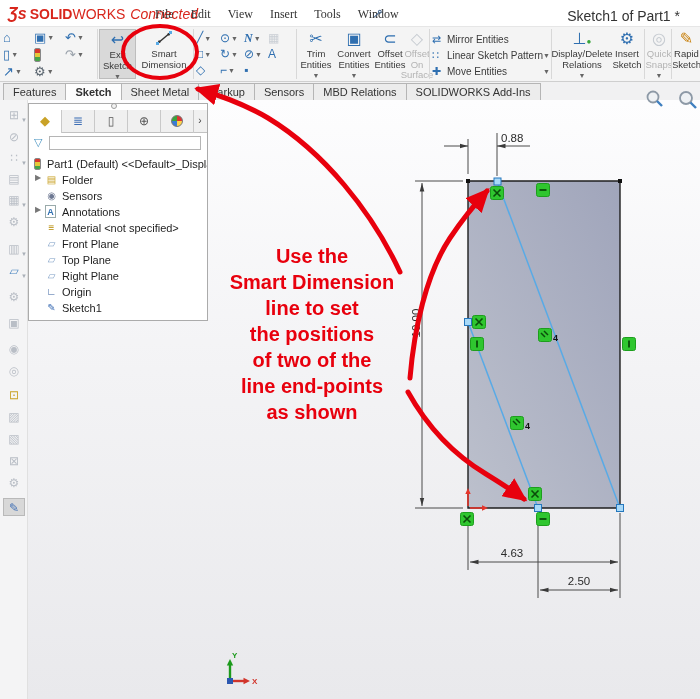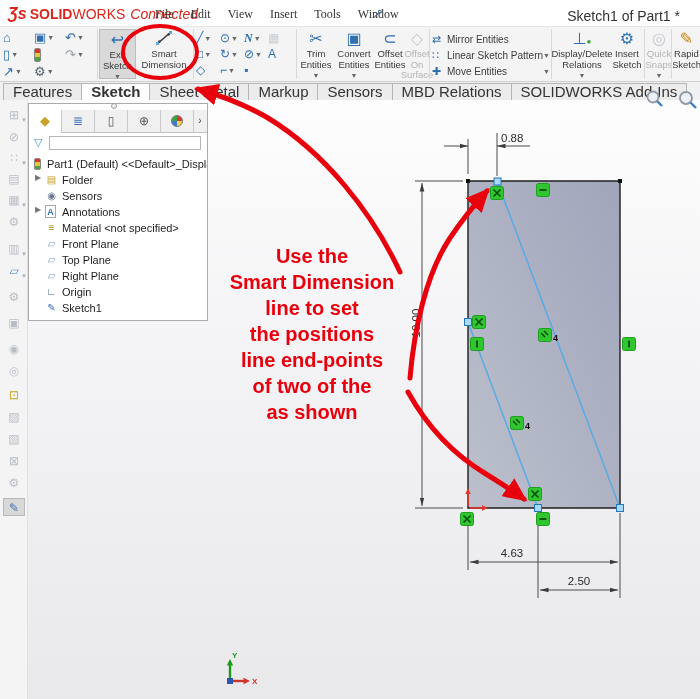--- a/index.html
+++ b/index.html
@@ -44,21 +44,21 @@
   .sticon { font-size:12px; color:#2f6fb0; line-height:14px; }
   .sticon.it { font-style:italic; font-family:"Liberation Serif", serif; font-weight:bold; }
   .rowsbtns { position:absolute; left:432px; top:4px; width:118px; font-size:10px; color:#3a3a3a; }
   .rrow { display:flex; align-items:center; height:16px; white-space:nowrap; }
   .rricon { width:15px; font-size:11px; color:#2f6fb0; }
   .rrcaret { margin-left:auto; font-size:7px; color:#666; }
   #rapid-sketch { overflow:hidden; }
 
   
   #tabbar { position:absolute; left:0; top:82px; width:700px; height:18px; background:#f1f1f2; display:flex; padding-left:3px; }
-  .tab { height:32px; margin-top:1px; padding:0 9px; font-size:15px; line-height:16px; color:#333;
+  .tab { height:32px; margin-top:1px; padding:0 9px; font-size:11px; line-height:16px; color:#333;
          background:#ececec; border:1px solid #b5b5b5; border-right:none; white-space:nowrap; }
   .tab:last-child { border-right:1px solid #b5b5b5; }
   .tab.active { background:#fdfdfd; font-weight:bold; }
 
   
   #leftstrip { position:absolute; left:0; top:100px; width:28px; height:599px; background:#f4f4f5; border-right:1px solid #e0e0e0; }
   .lsicon { position:absolute; left:3px; width:22px; height:18px; text-align:center; font-size:12px; line-height:18px; color:#b9bec6; }
   .lsicon .lcaret { position:absolute; right:-2px; top:5px; font-size:6px; color:#aab0b8; }
   .lsicon.blue { color:#4a85c0; }
   .lsicon.gold { color:#c9a227; }
@@ -520,18 +520,18 @@
       <path d="M 410 378 C 414 330, 426 274, 450 238 C 462 220, 476 203, 487 191" stroke-width="5" marker-end="url(#ra)"></path>
       <path d="M 408 392 C 428 428, 456 456, 486 474 C 499 482, 513 491, 524 499" stroke-width="5" marker-end="url(#ra)"></path>
     </g>
   </svg>
 
   <div id="annotation-text">
     <div>Use the</div>
     <div>Smart Dimension</div>
     <div>line to set</div>
     <div>the positions</div>
+    <div>of two of the</div>
     <div>line end-points</div>
-    <div>of two of the</div>
     <div>as shown</div>
   </div>
 
 </div>
 
 </body></html>

